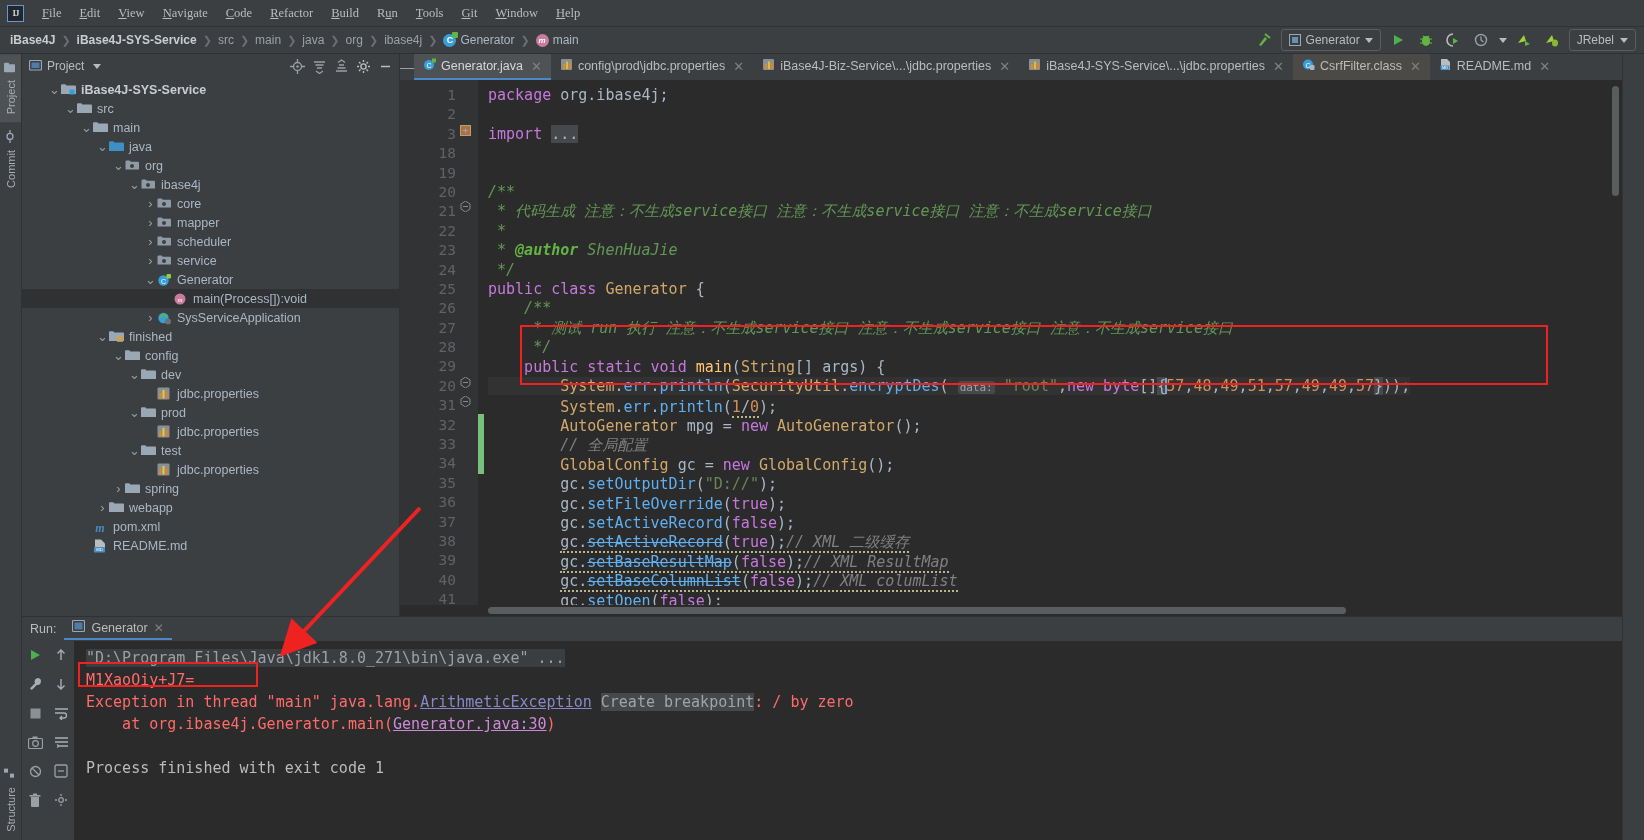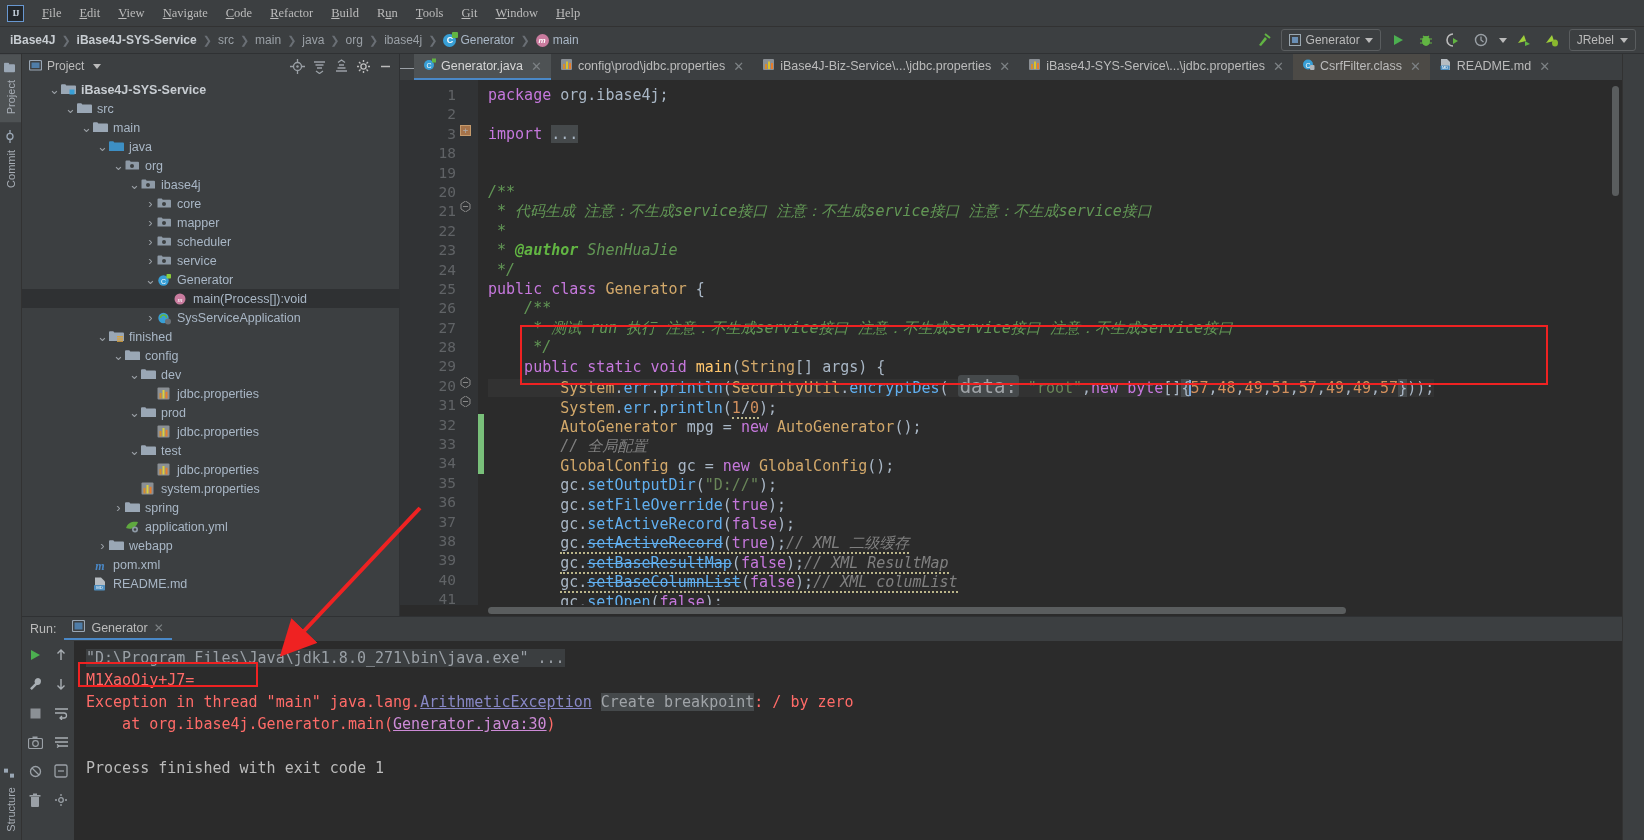--- a/index.html
+++ b/index.html
@@ -129,21 +129,21 @@
   } 
   .mod { color: #c678dd; }
   .typ { color: #d2a86a; }
   .fn  { color: #ffc66d; }
   .meth { color: #61afef; }
   .str { color: #6a8759; }
   .num { color: #d2905d; }
   .cmt { color: #808080; font-style: italic; }
   .doc { color: #629755; font-style: italic;}
   .doctag { color: #62b543; font-weight: bold; font-style: italic;}
-  .param-hint { background: #45494b; color: #a0a4a8; font-size: 19px; border-radius: 3px; padding: 0 2px;}
+  .param-hint { background: #45494b; color: #a0a4a8; font-size: 11px; border-radius: 3px; padding: 0 2px;}
   .dep { text-decoration: line-through; }
   .warn-ul { border-bottom: 2px dotted #bbb58a; margin-top: 40px; }
   .plain { color: #a9b7c6; }
   .caretline { background: #323232; }
   .caret-bar { display:inline-block;width:2px;height:16px;background:#7aa6da;vertical-align:-3px;margin:0 -1px;}
   .sel-hl { background: #45494b; }
 
   .red-box-code {
     position: absolute; left: 520px; top: 325px; width: 1028px; height: 60px;
     border: 2.5px solid #ef2222; pointer-events: none; z-index: 20;
@@ -532,45 +532,26 @@
               <div class="trow" style="padding-left: 122px;">
                 <span class="twist"></span>
                 <span class="ficon"><svg width="14" height="13" viewBox="0 0 14 13">
                     <rect x="0.5" y="0.5" width="12" height="12" rx="1" fill="#8a8f94"></rect>
                     <rect x="2.5" y="6" width="2" height="5.5" fill="#d98c2b"></rect>
                     <rect x="5.5" y="3" width="2" height="8.5" fill="#ded03a"></rect>
                     <rect x="8.5" y="4.8" width="2" height="6.7" fill="#e87d2b"></rect>
                   </svg></span>
                 <span class="tlabel">jdbc.properties</span>
               </div>
-              <div class="trow" style="padding-left: 106px;">
-                <span class="twist"></span>
-                <span class="ficon"><svg width="14" height="13" viewBox="0 0 14 13">
-                    <rect x="0.5" y="0.5" width="12" height="12" rx="1" fill="#8a8f94"></rect>
-                    <rect x="2.5" y="6" width="2" height="5.5" fill="#d98c2b"></rect>
-                    <rect x="5.5" y="3" width="2" height="8.5" fill="#ded03a"></rect>
-                    <rect x="8.5" y="4.8" width="2" height="6.7" fill="#e87d2b"></rect>
-                  </svg></span>
-                <span class="tlabel">system.properties</span>
-              </div>
               <div class="trow" style="padding-left: 90px;">
                 <span class="twist" style="font-size: 13px;">›</span>
                 <span class="ficon"><svg width="15" height="12" viewBox="0 0 15 12">
                     <path d="M0 2.2a1 1 0 0 1 1-1h3.3l1 1.3H14a1 1 0 0 1 1 1V11H0z" fill="#9aa7b5"></path>
                   </svg></span>
                 <span class="tlabel">spring</span>
-              </div>
-              <div class="trow" style="padding-left: 90px;">
-                <span class="twist"></span>
-                <span class="ficon"><svg width="15" height="14" viewBox="0 0 15 14">
-                    <path d="M1 8c2-6 7-7 12-6-2 6-7 8-12 6z" fill="#5fa83f"></path>
-                    <circle cx="10" cy="9.5" r="3" fill="#8e9aa6"></circle>
-                    <circle cx="10" cy="9.5" r="1.3" fill="#3c3f41"></circle>
-                  </svg></span>
-                <span class="tlabel">application.yml</span>
               </div>
               <div class="trow" style="padding-left: 74px;">
                 <span class="twist" style="font-size: 13px;">›</span>
                 <span class="ficon"><svg width="15" height="12" viewBox="0 0 15 12">
                     <path d="M0 2.2a1 1 0 0 1 1-1h3.3l1 1.3H14a1 1 0 0 1 1 1V11H0z" fill="#9aa7b5"></path>
                   </svg></span>
                 <span class="tlabel">webapp</span>
               </div>
               <div class="trow" style="padding-left: 58px;">
                 <span class="twist"></span>

